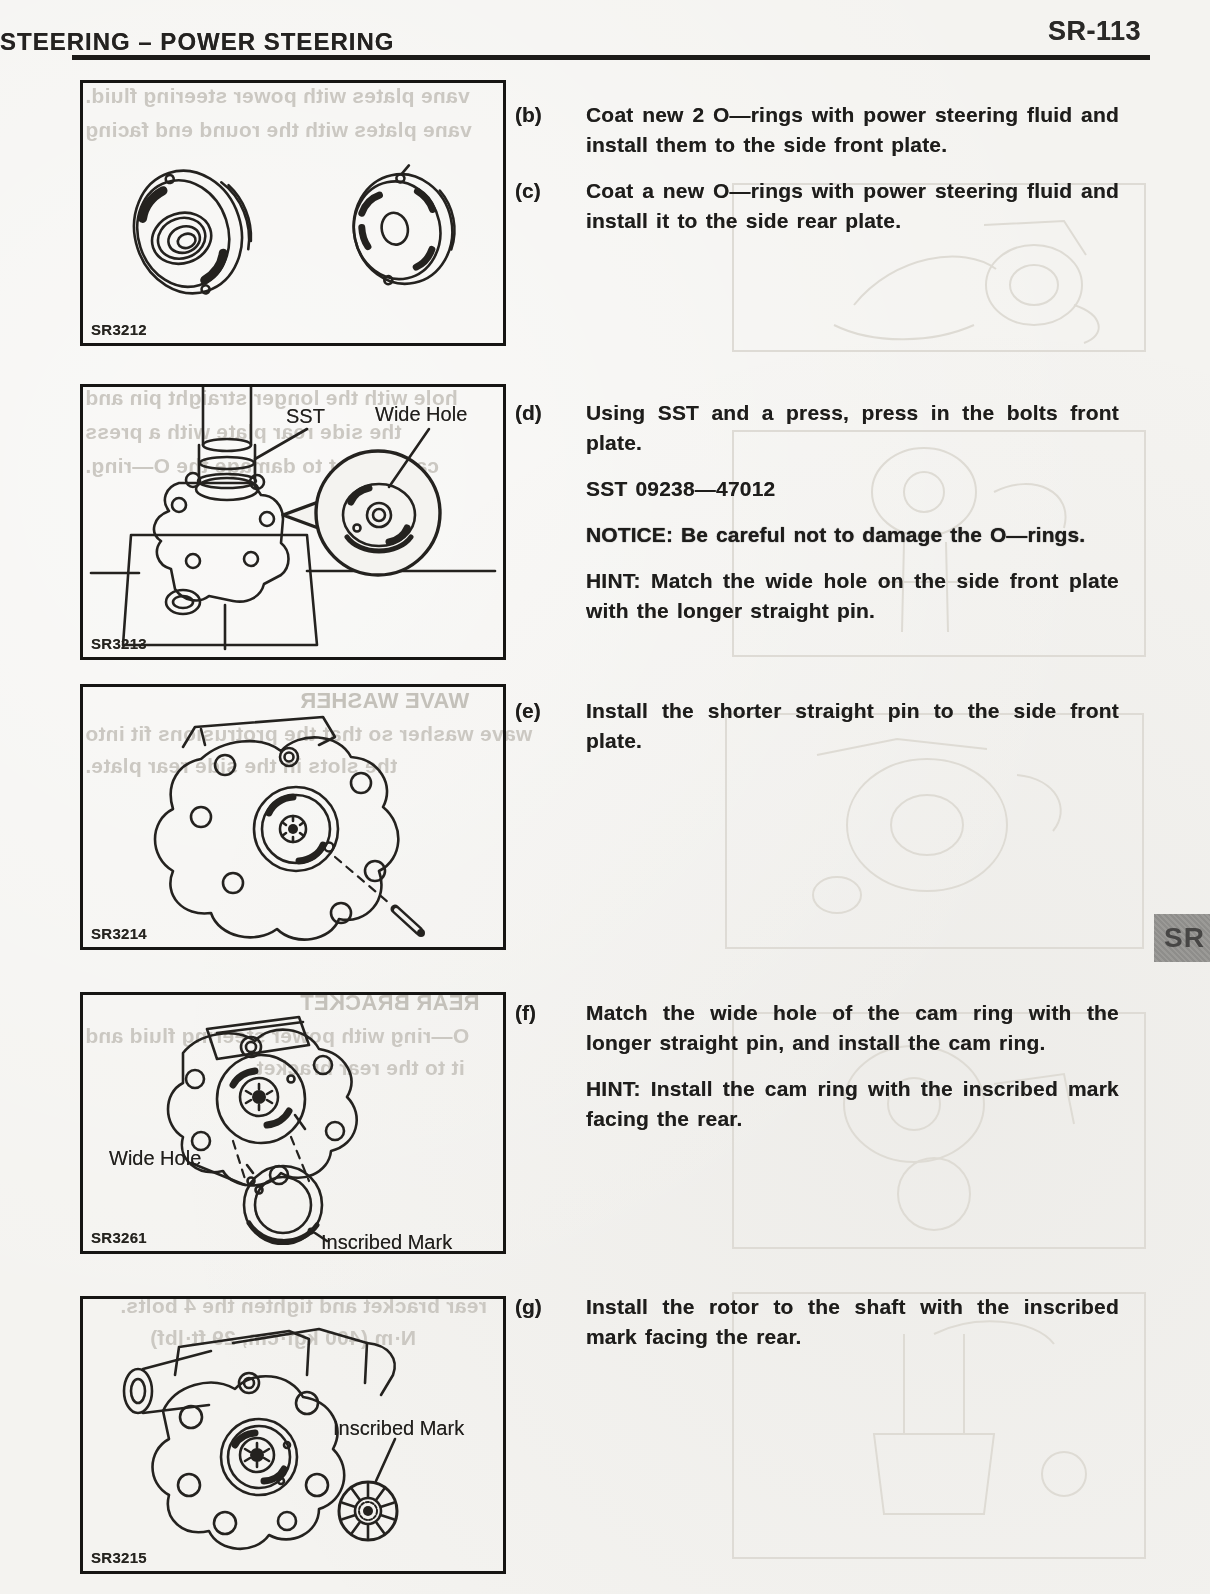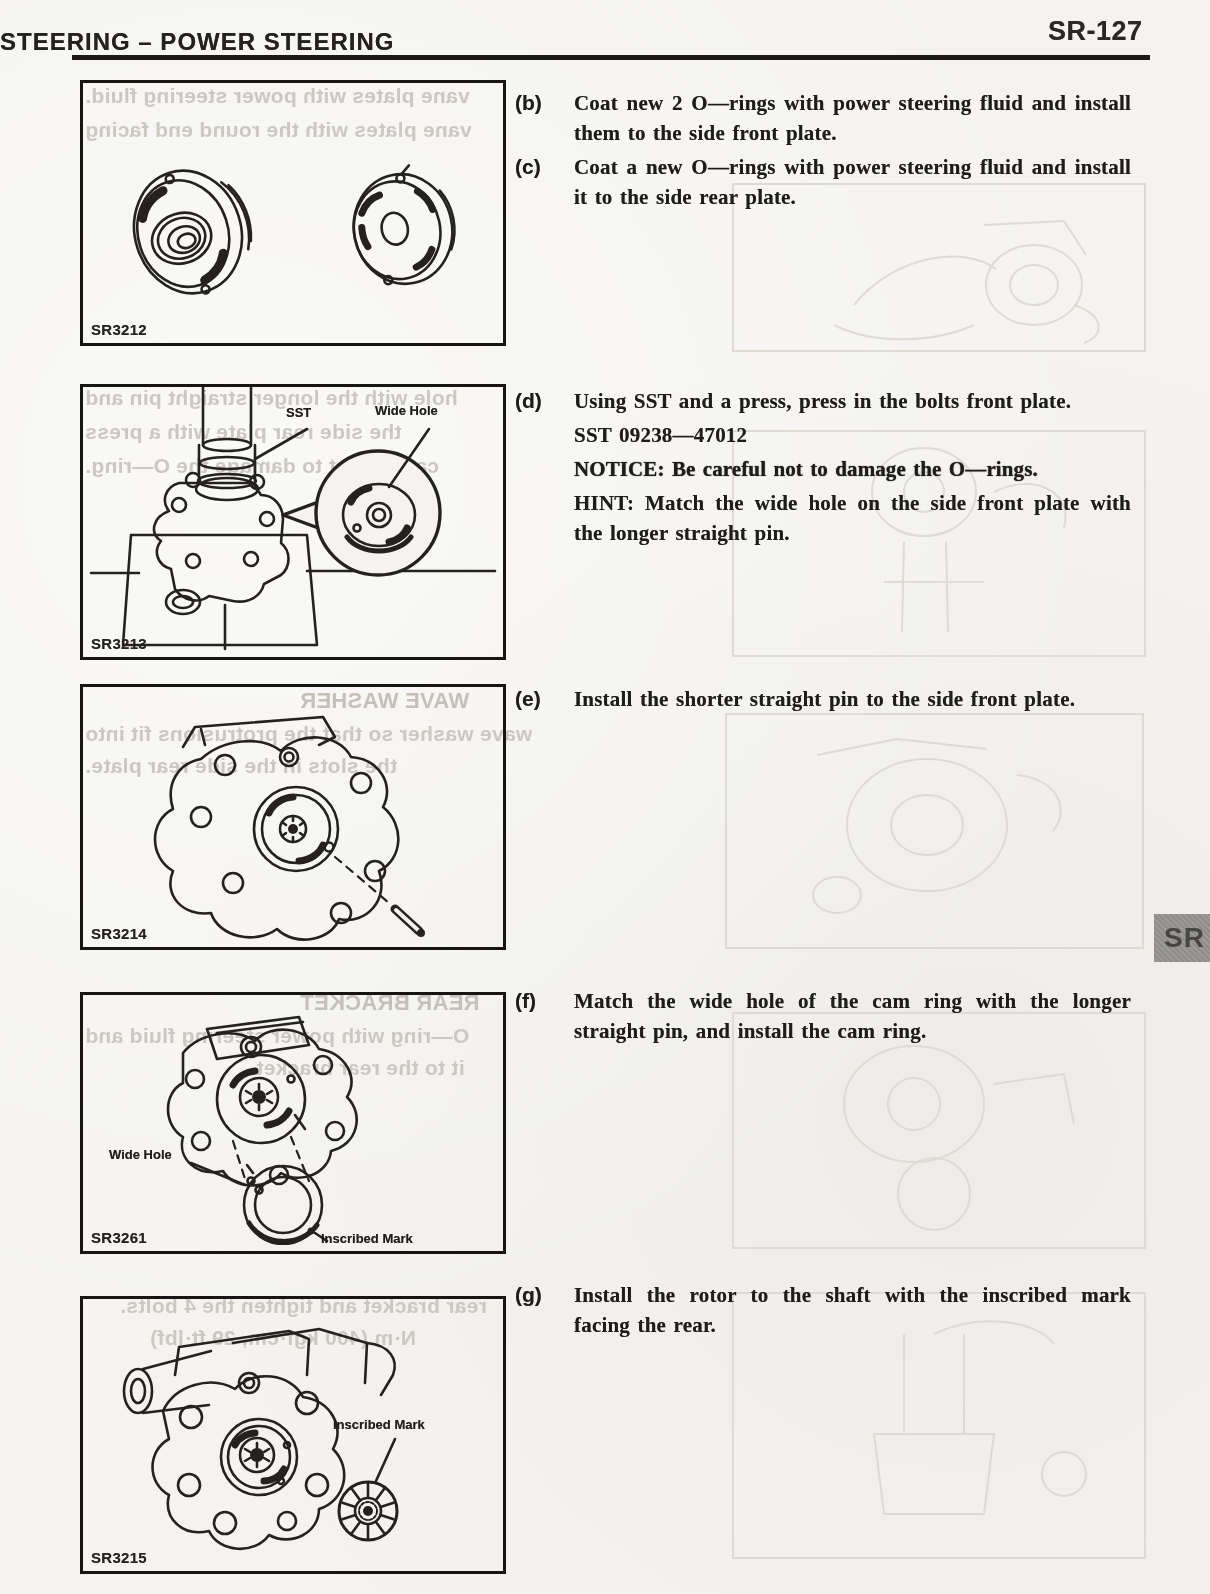--- a/index.html
+++ b/index.html
@@ -15,30 +15,30 @@
     font-size:24px;font-weight:700;letter-spacing:1px;color:#242220;
     text-shadow:0 0 .6px rgba(20,20,20,.65);}
   .hdr-code{position:absolute;left:1048px;top:16px;width:110px;font-size:27px;font-weight:700;
     letter-spacing:.5px;color:#2a2927;text-shadow:0 0 .6px rgba(20,20,20,.6);}
   .hdr-rule{position:absolute;left:72px;top:55px;width:1078px;height:5px;background:#1c1b19;}
   
   .tgroup{position:absolute;left:515px;width:620px;z-index:3;}
   .step{position:relative;}
   .marker{position:absolute;left:0;top:0;font-size:21px;line-height:30px;font-weight:700;
     text-shadow:0 0 .5px rgba(20,20,20,.55);}
-  .txt{margin:4px;padding-left:55px;font-size:21px;line-height:30px;font-weight:700;
+  .txt{margin:16px;padding-left:55px;font-size:21px;line-height:30px;font-weight:700;
     letter-spacing:.2px;word-spacing:2px;text-align:justify;color:#1e1d1b;
-    text-shadow:0 0 .5px rgba(20,20,20,.55);font-family:Liberation Serif, serif;}
+    text-shadow:0 0 .5px rgba(20,20,20,.55);}
   .notice{text-shadow:0 0 1px rgba(10,10,10,.9);letter-spacing:.1px;}
   
   .fig{position:absolute;left:80px;width:420px;border:3px solid #161513;z-index:2;}
   .fig svg{position:absolute;left:0;top:0;}
   .figcode{position:absolute;left:8px;bottom:5px;font-size:15px;font-weight:700;color:#26241f;
     letter-spacing:.3px;text-shadow:0 0 .4px rgba(20,20,20,.5);}
-  .callout{position:absolute;font-size:13px;font-weight:700;color:#211f1c;white-space:nowrap;
+  .callout{position:absolute;font-size:20px;font-weight:400;color:#211f1c;white-space:nowrap;
     text-shadow:0 0 .5px rgba(20,20,20,.6);}
   .ink path,.ink circle,.ink ellipse,.ink line{fill:none;stroke:#24221f;stroke-width:2.6;
     stroke-linecap:round;stroke-linejoin:round;}
   .ink .slot{stroke-width:9;}
   .ink .slot2{stroke-width:7;}
   .ink .fillw{fill:#f4f3f0;}
   .ink .dark{fill:#24221f;stroke:none;}
   .ink .dash{stroke-dasharray:8 7;stroke-width:2.2;}
   .ink .thick{stroke-width:5;}
   
@@ -112,21 +112,21 @@
   <span class="gline gbold" style="left:300px;top:688px">WAVE WASHER</span>
   <span class="gline" style="left:85px;top:722px">wave washer so that the protrusions fit into</span>
   <span class="gline" style="left:85px;top:754px">the slots in the side rear plate.</span>
   <span class="gline gbold" style="left:300px;top:990px">REAR BRACKET</span>
   <span class="gline" style="left:85px;top:1024px">O—ring with power steering fluid and</span>
   <span class="gline" style="left:250px;top:1056px">it to the rear bracket.</span>
   <span class="gline" style="left:120px;top:1294px">rear bracket and tighten the 4 bolts.</span>
   <span class="gline" style="left:150px;top:1326px">N·m (400 kgf·cm, 29 ft·lbf)</span>
 
   <div class="hdr-title">STEERING  –  POWER STEERING</div>
-  <div class="hdr-code">SR-127</div>
+  <div class="hdr-code">SR-113</div>
   <div class="hdr-rule"></div>
 
   <div class="fig" style="top:80px;height:260px">
     <svg width="414" height="254" viewBox="0 0 414 254" class="ink">
       <g transform="rotate(-18 105 149)">
         <ellipse cx="105" cy="149" rx="53" ry="62"></ellipse>
         <path d="M152 112 a53 62 0 0 1 5 72"></path>
         <path d="M158 117 a53 62 0 0 1 4 60"></path>
         <ellipse cx="100" cy="149" rx="45" ry="54"></ellipse>
         <ellipse cx="97" cy="153" rx="30" ry="25"></ellipse>
@@ -335,20 +335,21 @@
       <span class="marker">(e)</span>
       <p class="txt">Install the shorter straight pin to the side front plate.</p>
     </div>
   </div>
 
   <div class="tgroup" style="top:982px">
     <div class="step">
       <span class="marker">(f)</span>
       <p class="txt">Match the wide hole of the cam ring with the longer straight pin, and install the cam ring.</p>
     </div>
+    <p class="txt">HINT: Install the cam ring with the inscribed mark facing the rear.</p>
   </div>
 
   <div class="tgroup" style="top:1276px">
     <div class="step">
       <span class="marker">(g)</span>
       <p class="txt">Install the rotor to the shaft with the inscribed mark facing the rear.</p>
     </div>
   </div>
 
   <div class="sidetab">SR</div>

